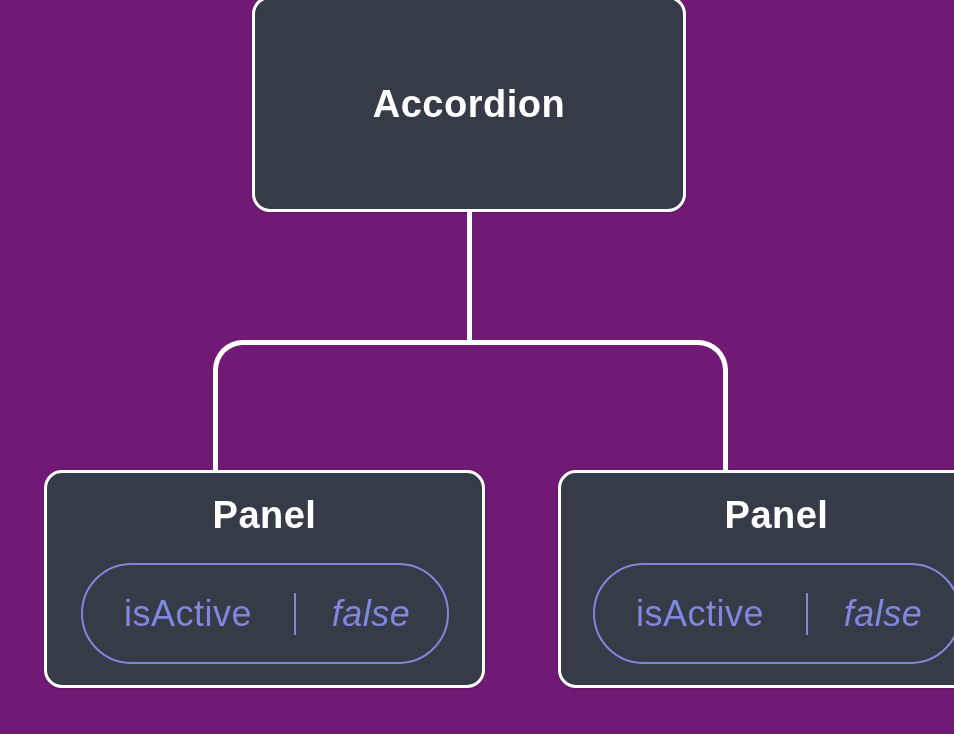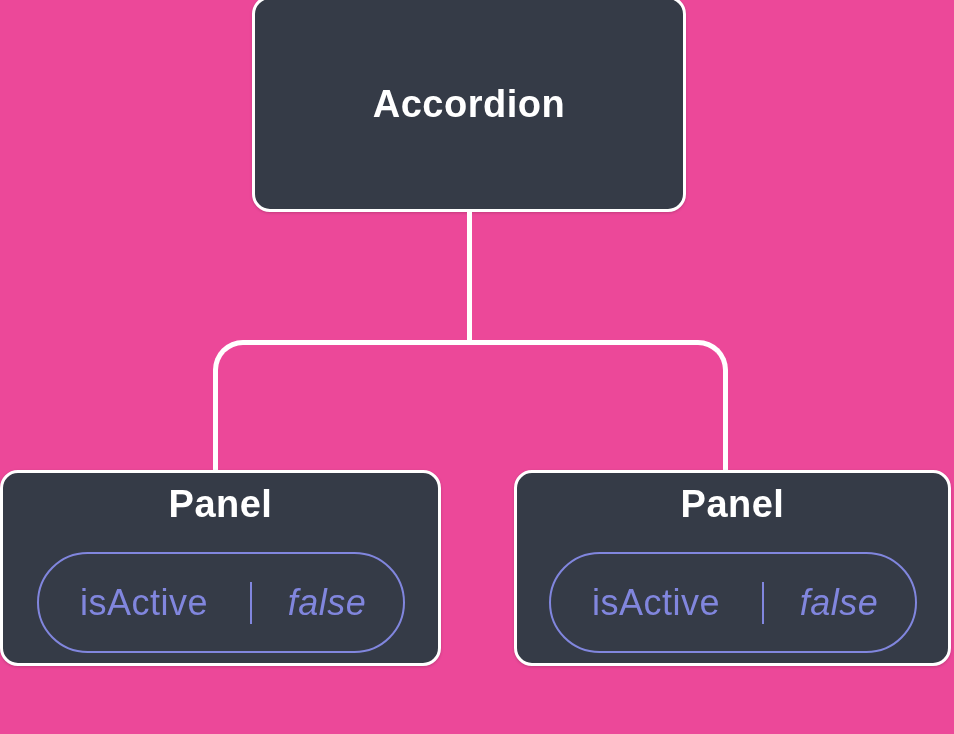--- a/index.html
+++ b/index.html
@@ -5,21 +5,21 @@
   html, body {
     margin: 0;
     padding: 0;
     background: #4d656e;
     font-family: "Liberation Sans", "DejaVu Sans", sans-serif;
   }
   .canvas {
     position: relative;
     width: 954px;
     height: 734px;
-    background: #ec4899;
+    background: #701a75;
     overflow: hidden;
   }
   .node {
     position: absolute;
     background: #353b47;
     border: 3px solid #ffffff;
     border-radius: 18px;
     box-sizing: border-box;
     box-shadow: 0 1px 3px rgba(0,0,0,0.18);
   }
@@ -56,26 +56,27 @@
     box-sizing: border-box;
     border-top: 5px solid #ffffff;
     border-left: 5px solid #ffffff;
     border-right: 5px solid #ffffff;
     border-bottom: none;
     border-radius: 30px 30px 0 0;
     background: transparent;
   }
   .panel-node {
     top: 470px;
-    height: 196px;
+    height: 218px;
     display: flex;
     flex-direction: column;
     align-items: center;
     justify-content: center;
     gap: 26px;
+    margin-left: 44px;
   }
   .panel-left  { left: 0px;   width: 441px; }
   .panel-right { left: 514px; width: 437px; }
   .state-pill {
     width: 368px;
     height: 101px;
     box-sizing: border-box;
     border: 2px solid #8186de;
     border-radius: 60px;
     display: flex;

